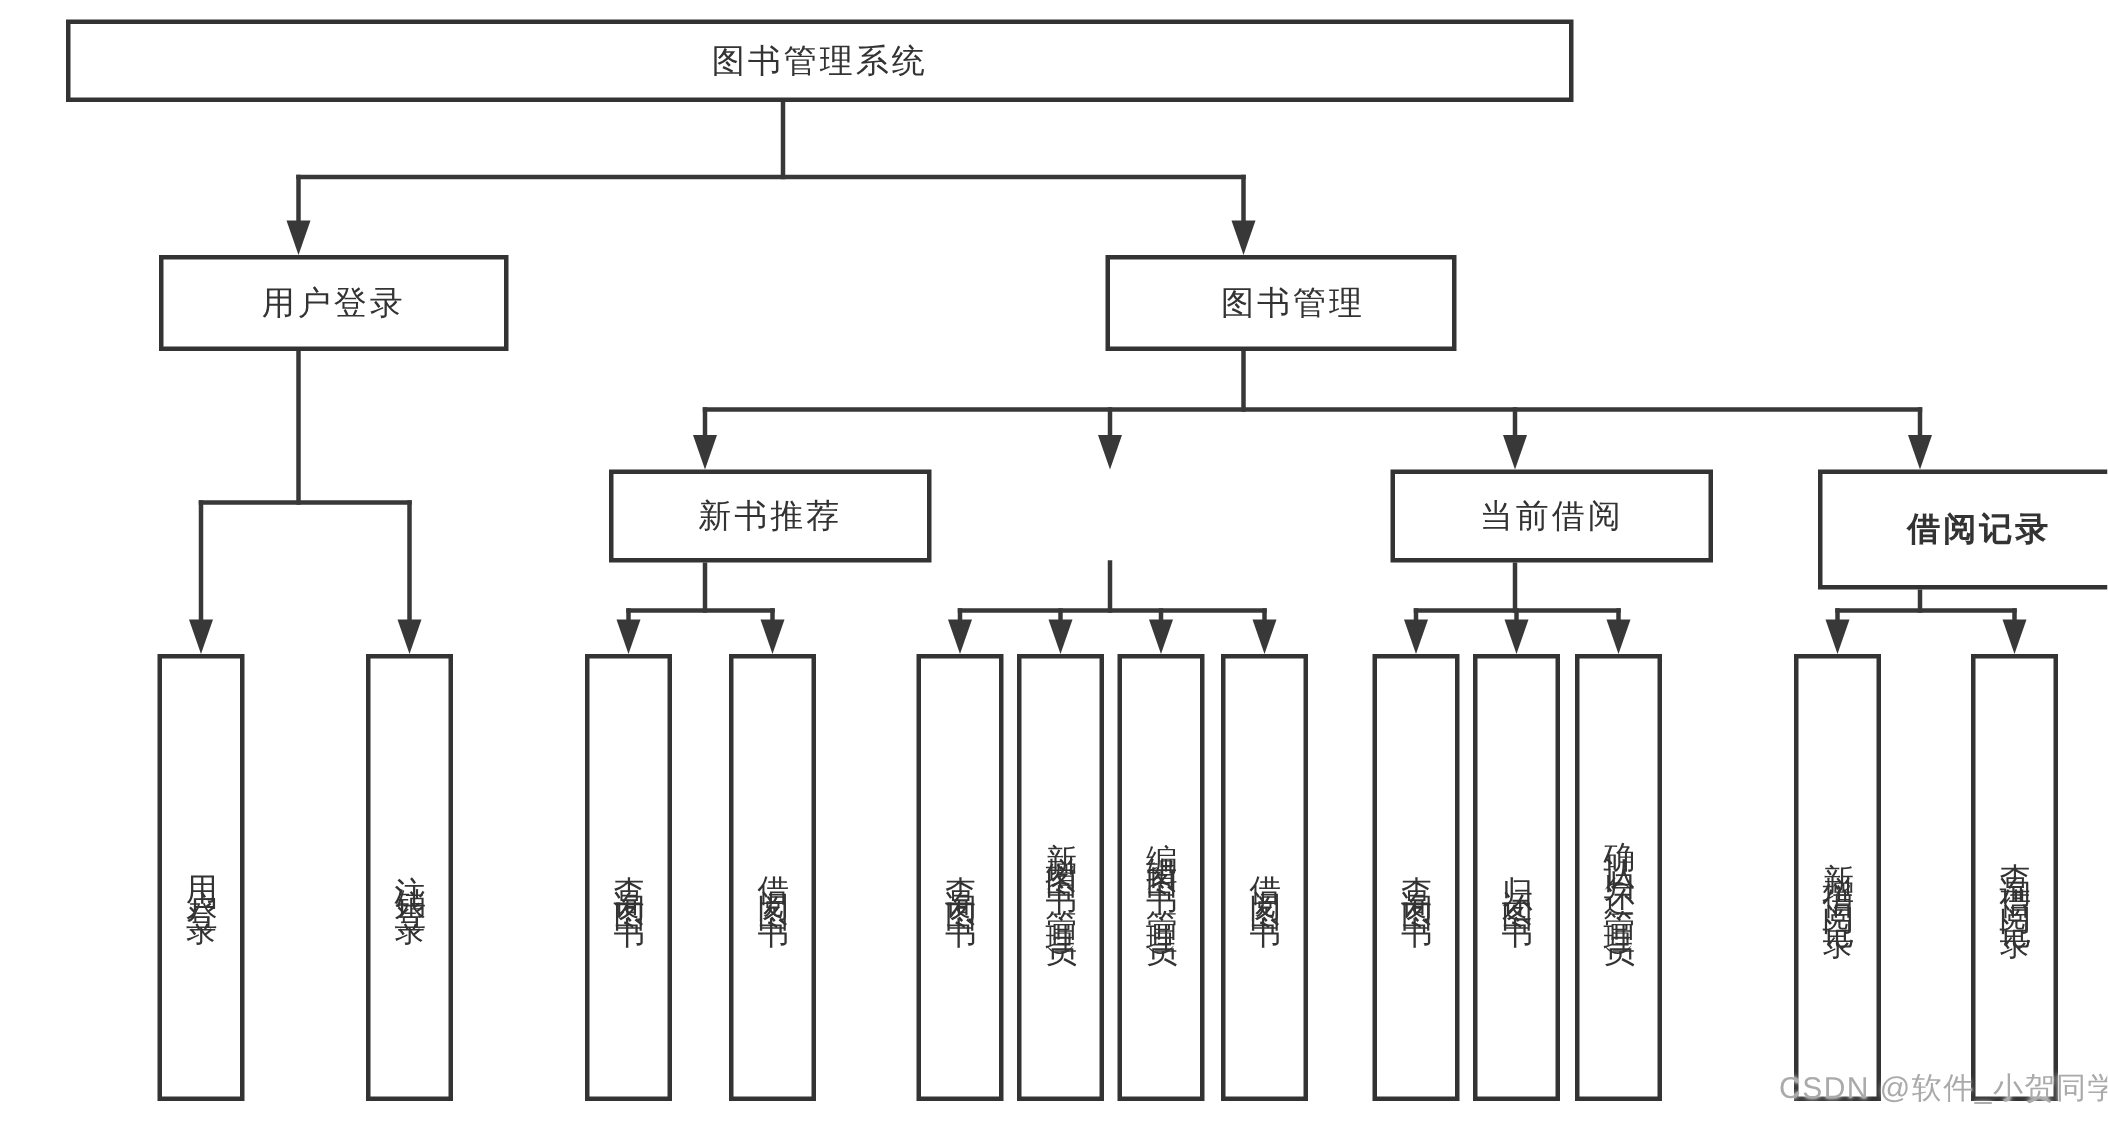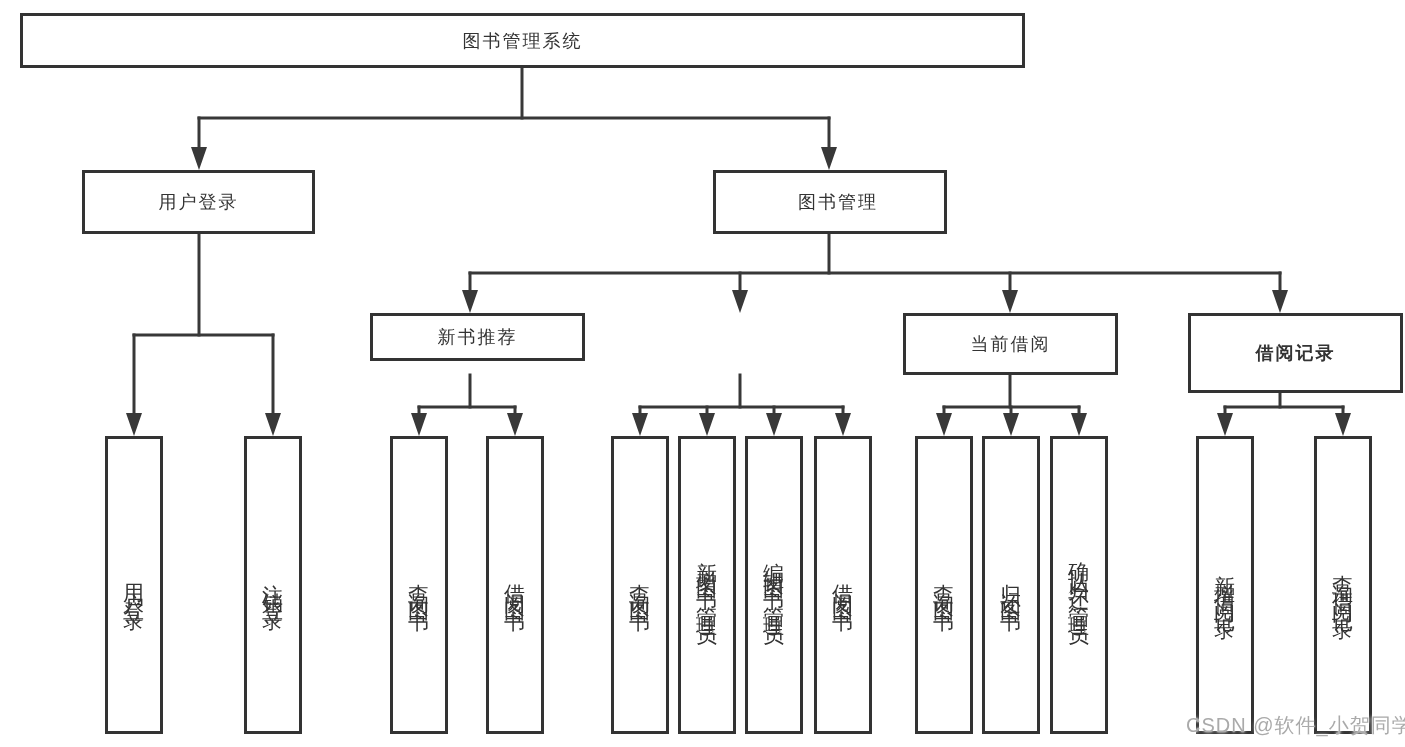--- a/index.html
+++ b/index.html
@@ -34,23 +34,24 @@
     position: absolute;
     box-sizing: border-box;
     background: #ffffff;
     border: 3px solid #333333;
     display: flex;
     align-items: center;
     justify-content: center;
     color: #333333;
   }
   .box.h {
-    font-size: 18px;
+    font-size: 22px;
     letter-spacing: 2px;
     white-space: nowrap;
+    margin-left: 24px;
   }
   .box.v span {
     writing-mode: vertical-rl;
     text-orientation: mixed;
     font-size: 21px;
     letter-spacing: 9px;
     line-height: 1;
     white-space: nowrap;
   }
   .watermark {
@@ -150,21 +151,21 @@
     <span>图书管理系统</span>
   </div>
 
   <div class="box h" style="left:82px; top:170px; width:233px; height:64px;">
     <span>用户登录</span>
   </div>
   <div class="box h" style="left:713px; top:170px; width:234px; height:64px;padding-left:16px;">
     <span>图书管理</span>
   </div>
 
-  <div class="box h" style="left:370px; top:313px; width:215px; height:48px;">
+  <div class="box h" style="left:382px; top:313px; width:215px; height:62px;">
     <span>新书推荐</span>
   </div>
   <div class="box h" style="left:903px; top:313px; width:215px; height:62px;text-align:right;">
     <span>当前借阅</span>
   </div>
   <div class="box h" style="left:1188px; top:313px; width:215px; height:80px;font-weight:bold;">
     <span>借阅记录</span>
   </div>
 
   <div class="box v" style="left:105px; top:436px; width:58px; height:298px;">

